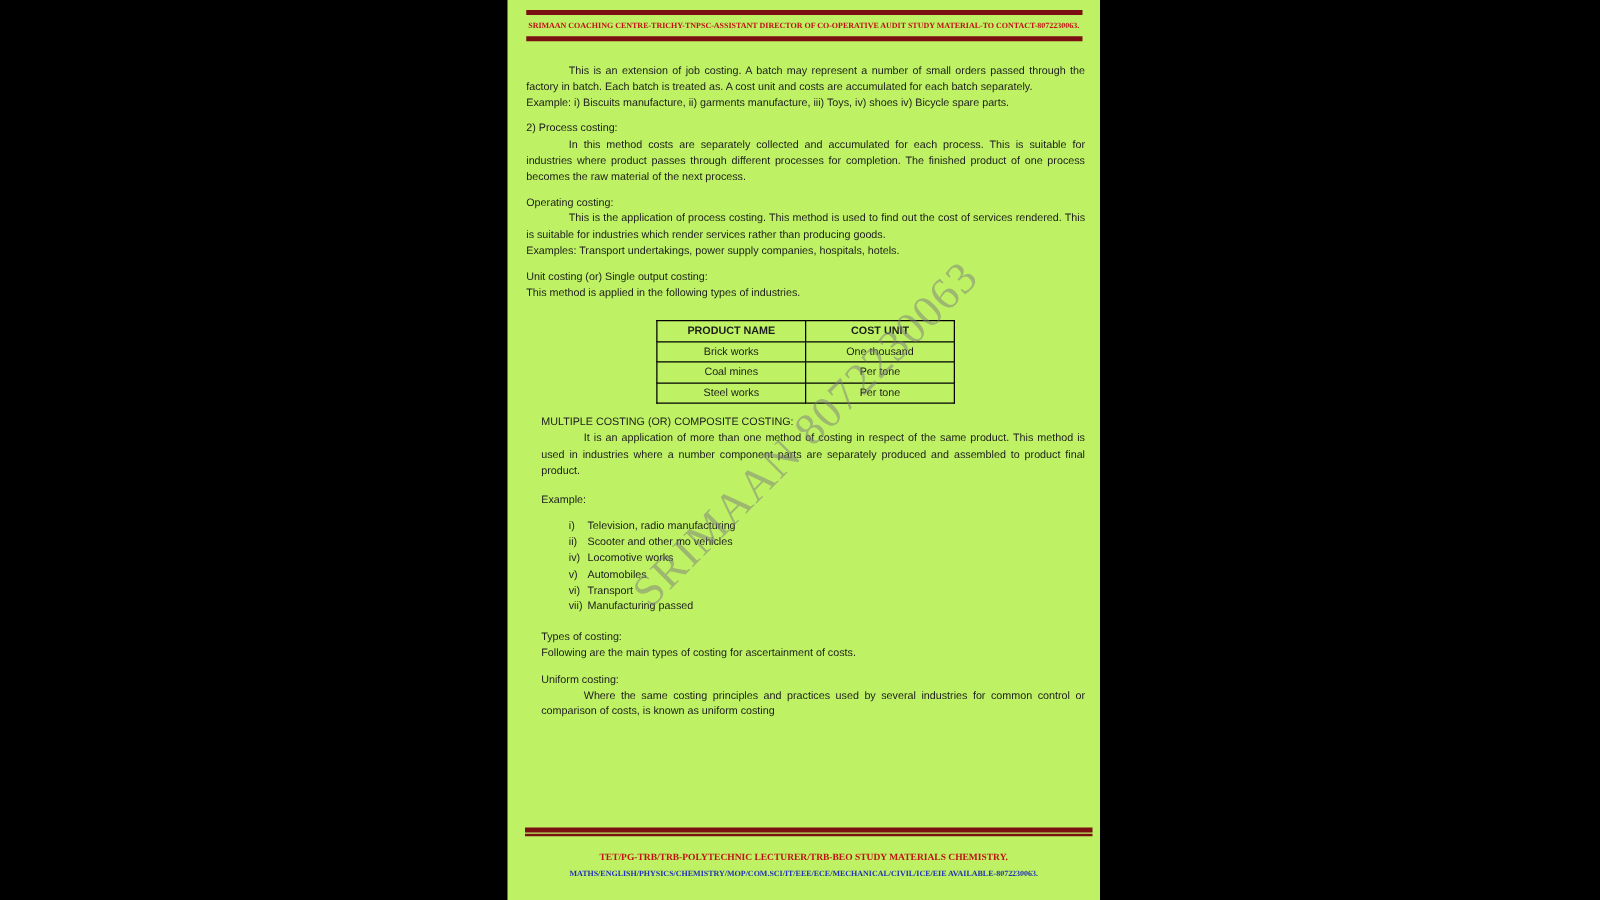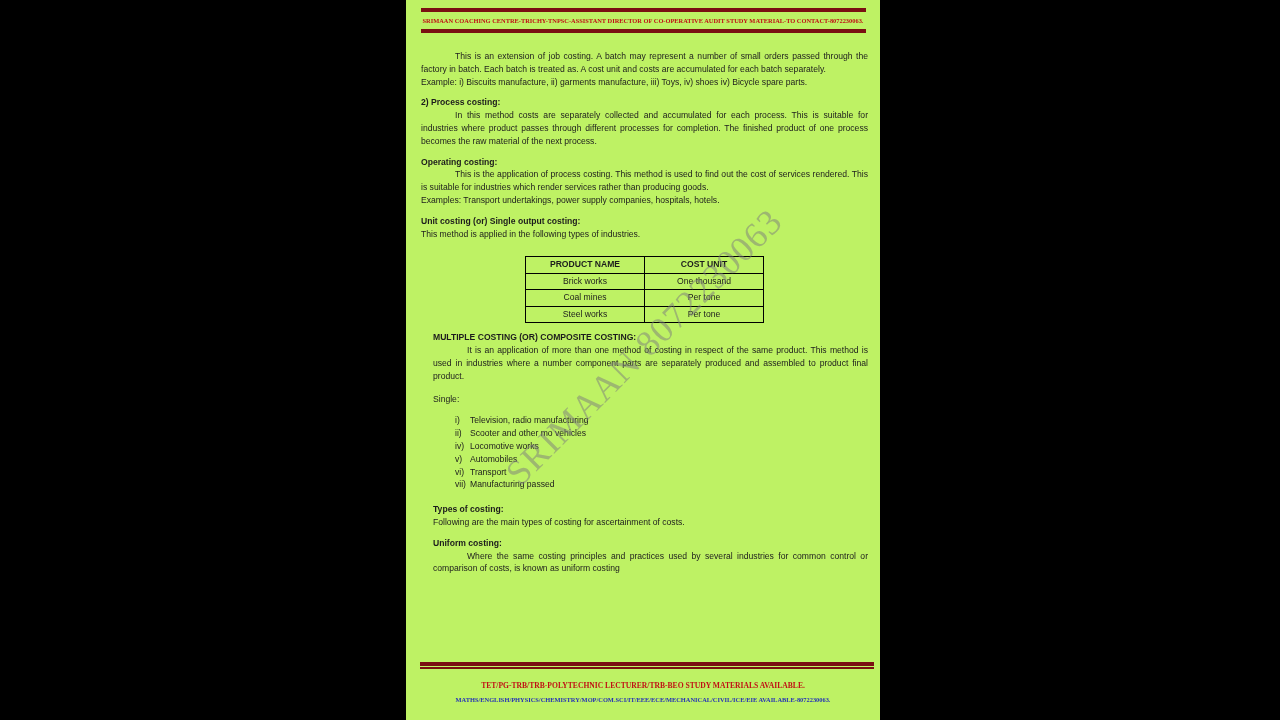--- a/index.html
+++ b/index.html
@@ -15,21 +15,21 @@
   .banner-text {
     color:#c01015; font-family:"Liberation Serif", serif; font-weight:bold;
     font-size:6.4px; line-height:8px; text-align:center; margin:5px 8px 4px 8px;
   }
 
   .content {
     margin:17px 12px 0 15px; color:#1c1c1c; font-size:8.6px; line-height:12.8px;
     text-align:justify;
   }
   .para.indent { text-indent:34px; }
-  .heading { font-weight:bold; margin-top:8px; }
+  .heading { font-weight:normal; margin-top:8px; }
   .sect2 { padding-left:12px; }
 
   table.cost-table { border-collapse:collapse; margin:16px auto 4px auto; }
   table.cost-table th, table.cost-table td {
     border:1px solid #000; width:119px; text-align:center; padding:2px 4px;
     font-size:8.6px; line-height:11.5px; font-family:"Liberation Sans", sans-serif;
   }
   table.cost-table th { font-weight:bold; }
 
   .example-label { margin-top:10px; }
@@ -99,21 +99,21 @@
           <td>Steel works</td>
           <td>Per tone</td>
         </tr>
       </tbody>
     </table>
 
     <div class="sect2">
       <div class="heading">MULTIPLE COSTING (OR) COMPOSITE COSTING:</div>
       <div class="para indent">It is an application of more than one method of costing in respect of the same product. This method is used in industries where a number component parts are separately produced and assembled to product final product.</div>
 
-      <div class="para example-label">Single:</div>
+      <div class="para example-label">Example:</div>
 
       <div class="olist">
         <div class="row">
           <span class="marker">i)</span>
           <span>Television, radio manufacturing</span>
         </div>
         <div class="row">
           <span class="marker">ii)</span>
           <span>Scooter and other mo vehicles</span>
         </div>
@@ -141,16 +141,16 @@
       <div class="heading">Uniform costing:</div>
       <div class="para indent">Where the same costing principles and practices used by several industries for common control or comparison of costs, is known as uniform costing</div>
     </div>
 
   </div>
 
   <div class="watermark">SRIMAAN 8072230063</div>
 
   <div class="footer-rule1"></div>
   <div class="footer-rule2"></div>
-  <div class="footer-text1">TET/PG-TRB/TRB-POLYTECHNIC LECTURER/TRB-BEO STUDY MATERIALS AVAILABLE.</div>
+  <div class="footer-text1">TET/PG-TRB/TRB-POLYTECHNIC LECTURER/TRB-BEO STUDY MATERIALS CHEMISTRY.</div>
   <div class="footer-text2">MATHS/ENGLISH/PHYSICS/CHEMISTRY/MOP/COM.SCI/IT/EEE/ECE/MECHANICAL/CIVIL/ICE/EIE AVAILABLE-8072230063.</div>
 
 </div>
 
 </body></html>

